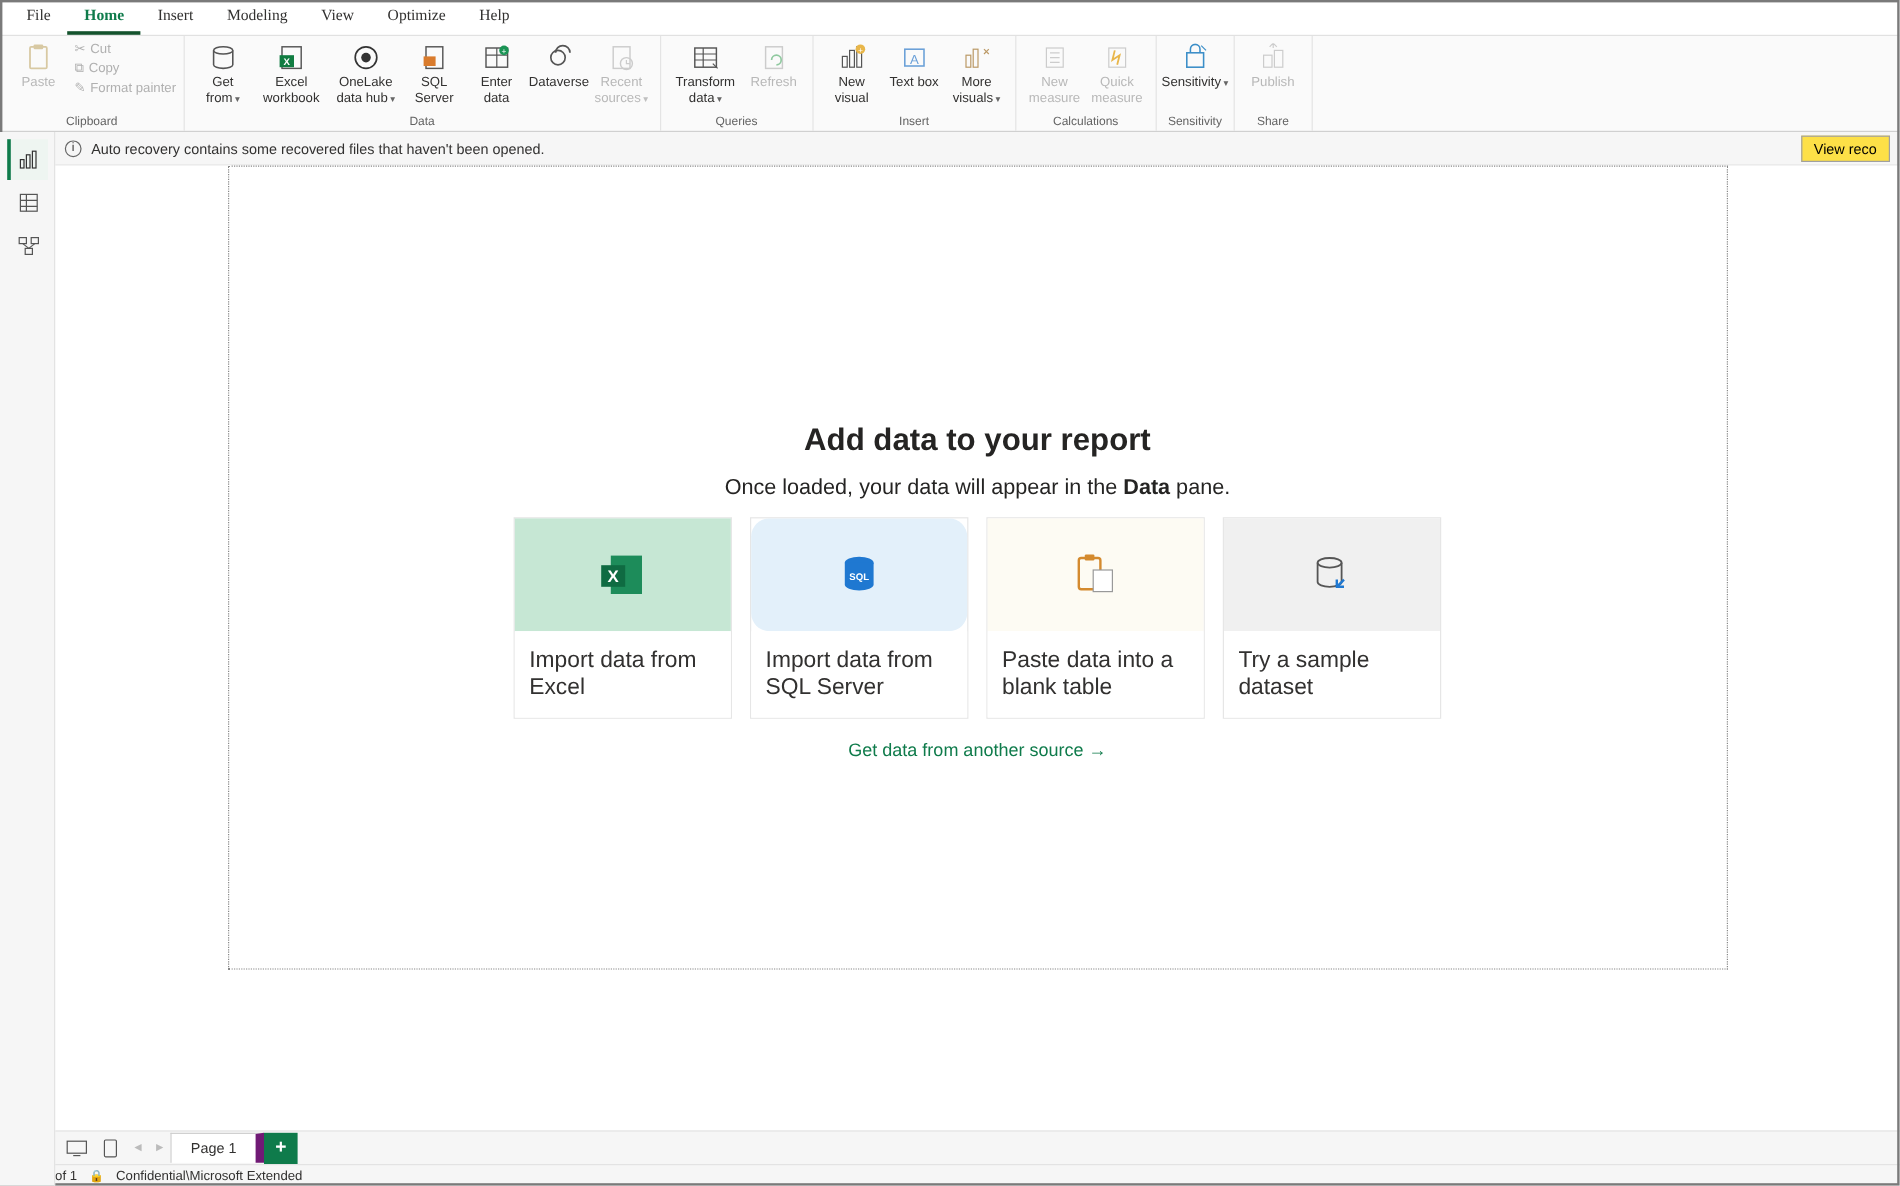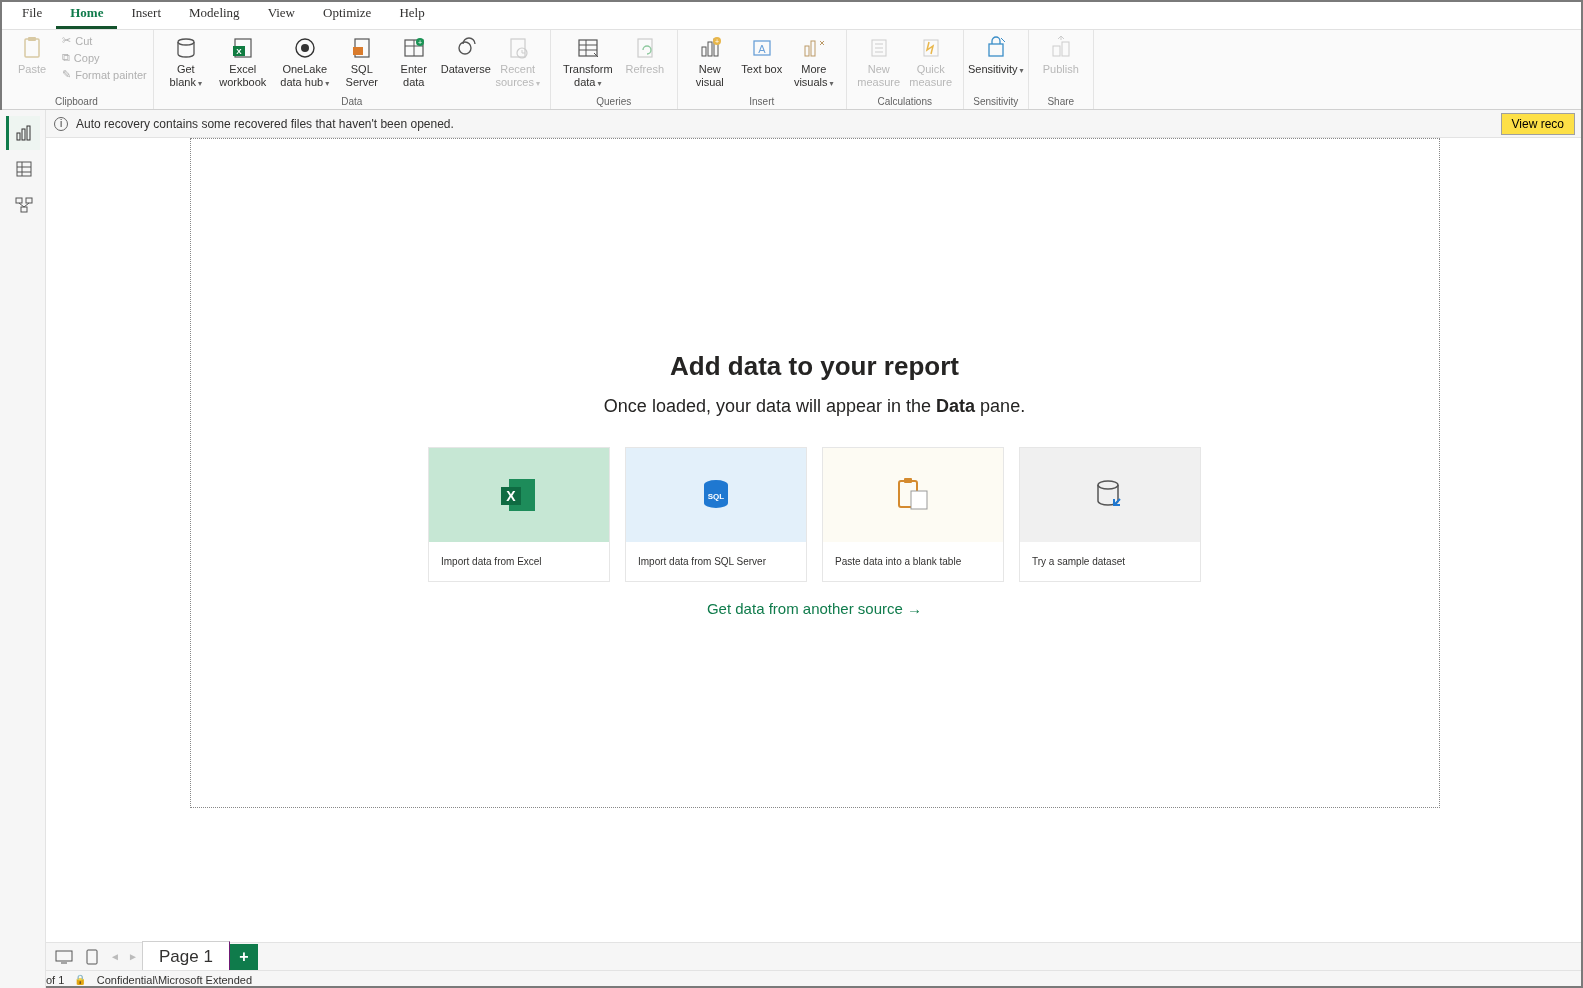--- a/index.html
+++ b/index.html
@@ -32,39 +32,39 @@
 
 
 .left-rail { position: absolute; left: 0; top: 110px; width: 46px; bottom: 0; background: #f6f6f6; border-right: 1px solid #e3e3e3; display: flex; flex-direction: column; align-items: center; padding-top: 6px; z-index: 5; }
 .rail-btn { width: 34px; height: 34px; display: flex; align-items: center; justify-content: center; cursor: pointer; border-left: 3px solid transparent; margin-bottom: 2px; }
 .rail-btn.active { border-left-color: #0f7b4b; background: #eef5f1; }
 
 
 .canvas-wrap { position: absolute; left: 46px; right: 0; top: 138px; bottom: 36px; background: #fff; display: flex; justify-content: center; align-items: flex-start; }
 .canvas { margin-top: 0; width: 1250px; height: 670px; border: 1px dotted #888; position: relative; background: #fff; display: flex; flex-direction: column; align-items: center; padding-top: 180px; }
 .canvas h1 { font-size: 26px; font-weight: 600; color: #252423; margin-bottom: 14px; margin-top: 32px; }
-.canvas .sub { font-size: 18px; color: #252423; margin-bottom: 30px; }
+.canvas .sub { font-size: 18px; color: #252423; margin-bottom: 14px; }
 .canvas .sub b { font-weight: 600; }
 
 .cards { display: flex; gap: 15px; }
 .card { width: 182px; border: 1px solid #e6e6e6; background: #fff; cursor: pointer; display: flex; flex-direction: column; }
 .card .card-top { height: 94px; display: flex; align-items: center; justify-content: center; }
-.card .card-bottom { padding: 14px 12px; font-size: 10px; color: #323130; background: #fff; }
+.card .card-bottom { padding: 14px 12px; font-size: 19px; color: #323130; background: #fff; }
 .card.c0 .card-top { background: #c6e7d4; }
-.card.c1 .card-top { background: #e3f0fa; }
+.card.c1 .card-top { background: #e3f0fa; border-radius: 15px; }
 .card.c2 .card-top { background: #fdfbf3; }
 .card.c3 .card-top { background: #f0f0f0; }
 
 .another-link { margin-top: 18px; font-size: 15px; color: #0f7b4b; cursor: pointer; }
 
 
 .bottom-bar { position: absolute; left: 46px; right: 0; bottom: 18px; height: 28px; background: #f6f6f6; border-top: 1px solid #e3e3e3; display: flex; align-items: center; padding: 0 4px; }
 .bottom-btn { width: 28px; height: 24px; display: inline-flex; align-items: center; justify-content: center; cursor: pointer; }
 .nav-arrow { width: 18px; height: 24px; display:inline-flex; align-items:center; justify-content:center; color:#bbb; cursor:pointer; font-size:10px;}
-.page-tab { padding: 5px 16px; background: #fff; border-top: 1px solid #d0d0d0; border-left:1px solid #d0d0d0; border-right:1px solid #701a75; font-size: 17px; cursor: pointer; }
+.page-tab { padding: 5px 16px; background: #fff; border-top: 1px solid #d0d0d0; border-left:1px solid #d0d0d0; border-right:7px solid #701a75; font-size: 12px; cursor: pointer; }
 .add-page { width: 28px; height: 26px; background: #0f7b4b; color: #fff; display: inline-flex; align-items: center; justify-content: center; cursor: pointer; font-size: 16px; font-weight: bold; }
 
 
 .status-bar { position: absolute; left: 0; right: 0; bottom: 0; height: 18px; background: #f6f6f6; border-top: 1px solid #e3e3e3; font-size: 11px; color: #323130; display: flex; align-items: center; padding: 0 8px; gap: 10px; }
 .status-bar .lock { font-size: 10px; }
 
 svg { display: block; }
 .outer-border { position:absolute; inset:0; border:2px solid #7a7a7a; pointer-events:none; }
 </style>
 </head>
@@ -113,21 +113,21 @@
 
   <div class="group">
     <div class="group-items">
       <div class="big-btn">
         <span class="icon">
             <svg width="24" height="24">
               <ellipse cx="12" cy="6" rx="8" ry="3" fill="none" stroke="#555" stroke-width="1.3"></ellipse>
               <path d="M4 6 V18 A8 3 0 0 0 20 18 V6" fill="none" stroke="#555" stroke-width="1.3"></path>
             </svg>
           </span>
-        <span class="drop-caret">Get blank</span>
+        <span class="drop-caret">Get from</span>
       </div>
       <div class="big-btn wide">
         <span class="icon">
             <svg width="24" height="24">
               <rect x="4" y="3" width="16" height="18" fill="none" stroke="#555" stroke-width="1.2"></rect>
               <rect x="2" y="10" width="12" height="10" fill="#107c41"></rect>
               <text x="8" y="18" font-size="8" fill="#fff" text-anchor="middle" font-weight="bold">X</text>
             </svg>
           </span>
         <span>Excel workbook</span>

